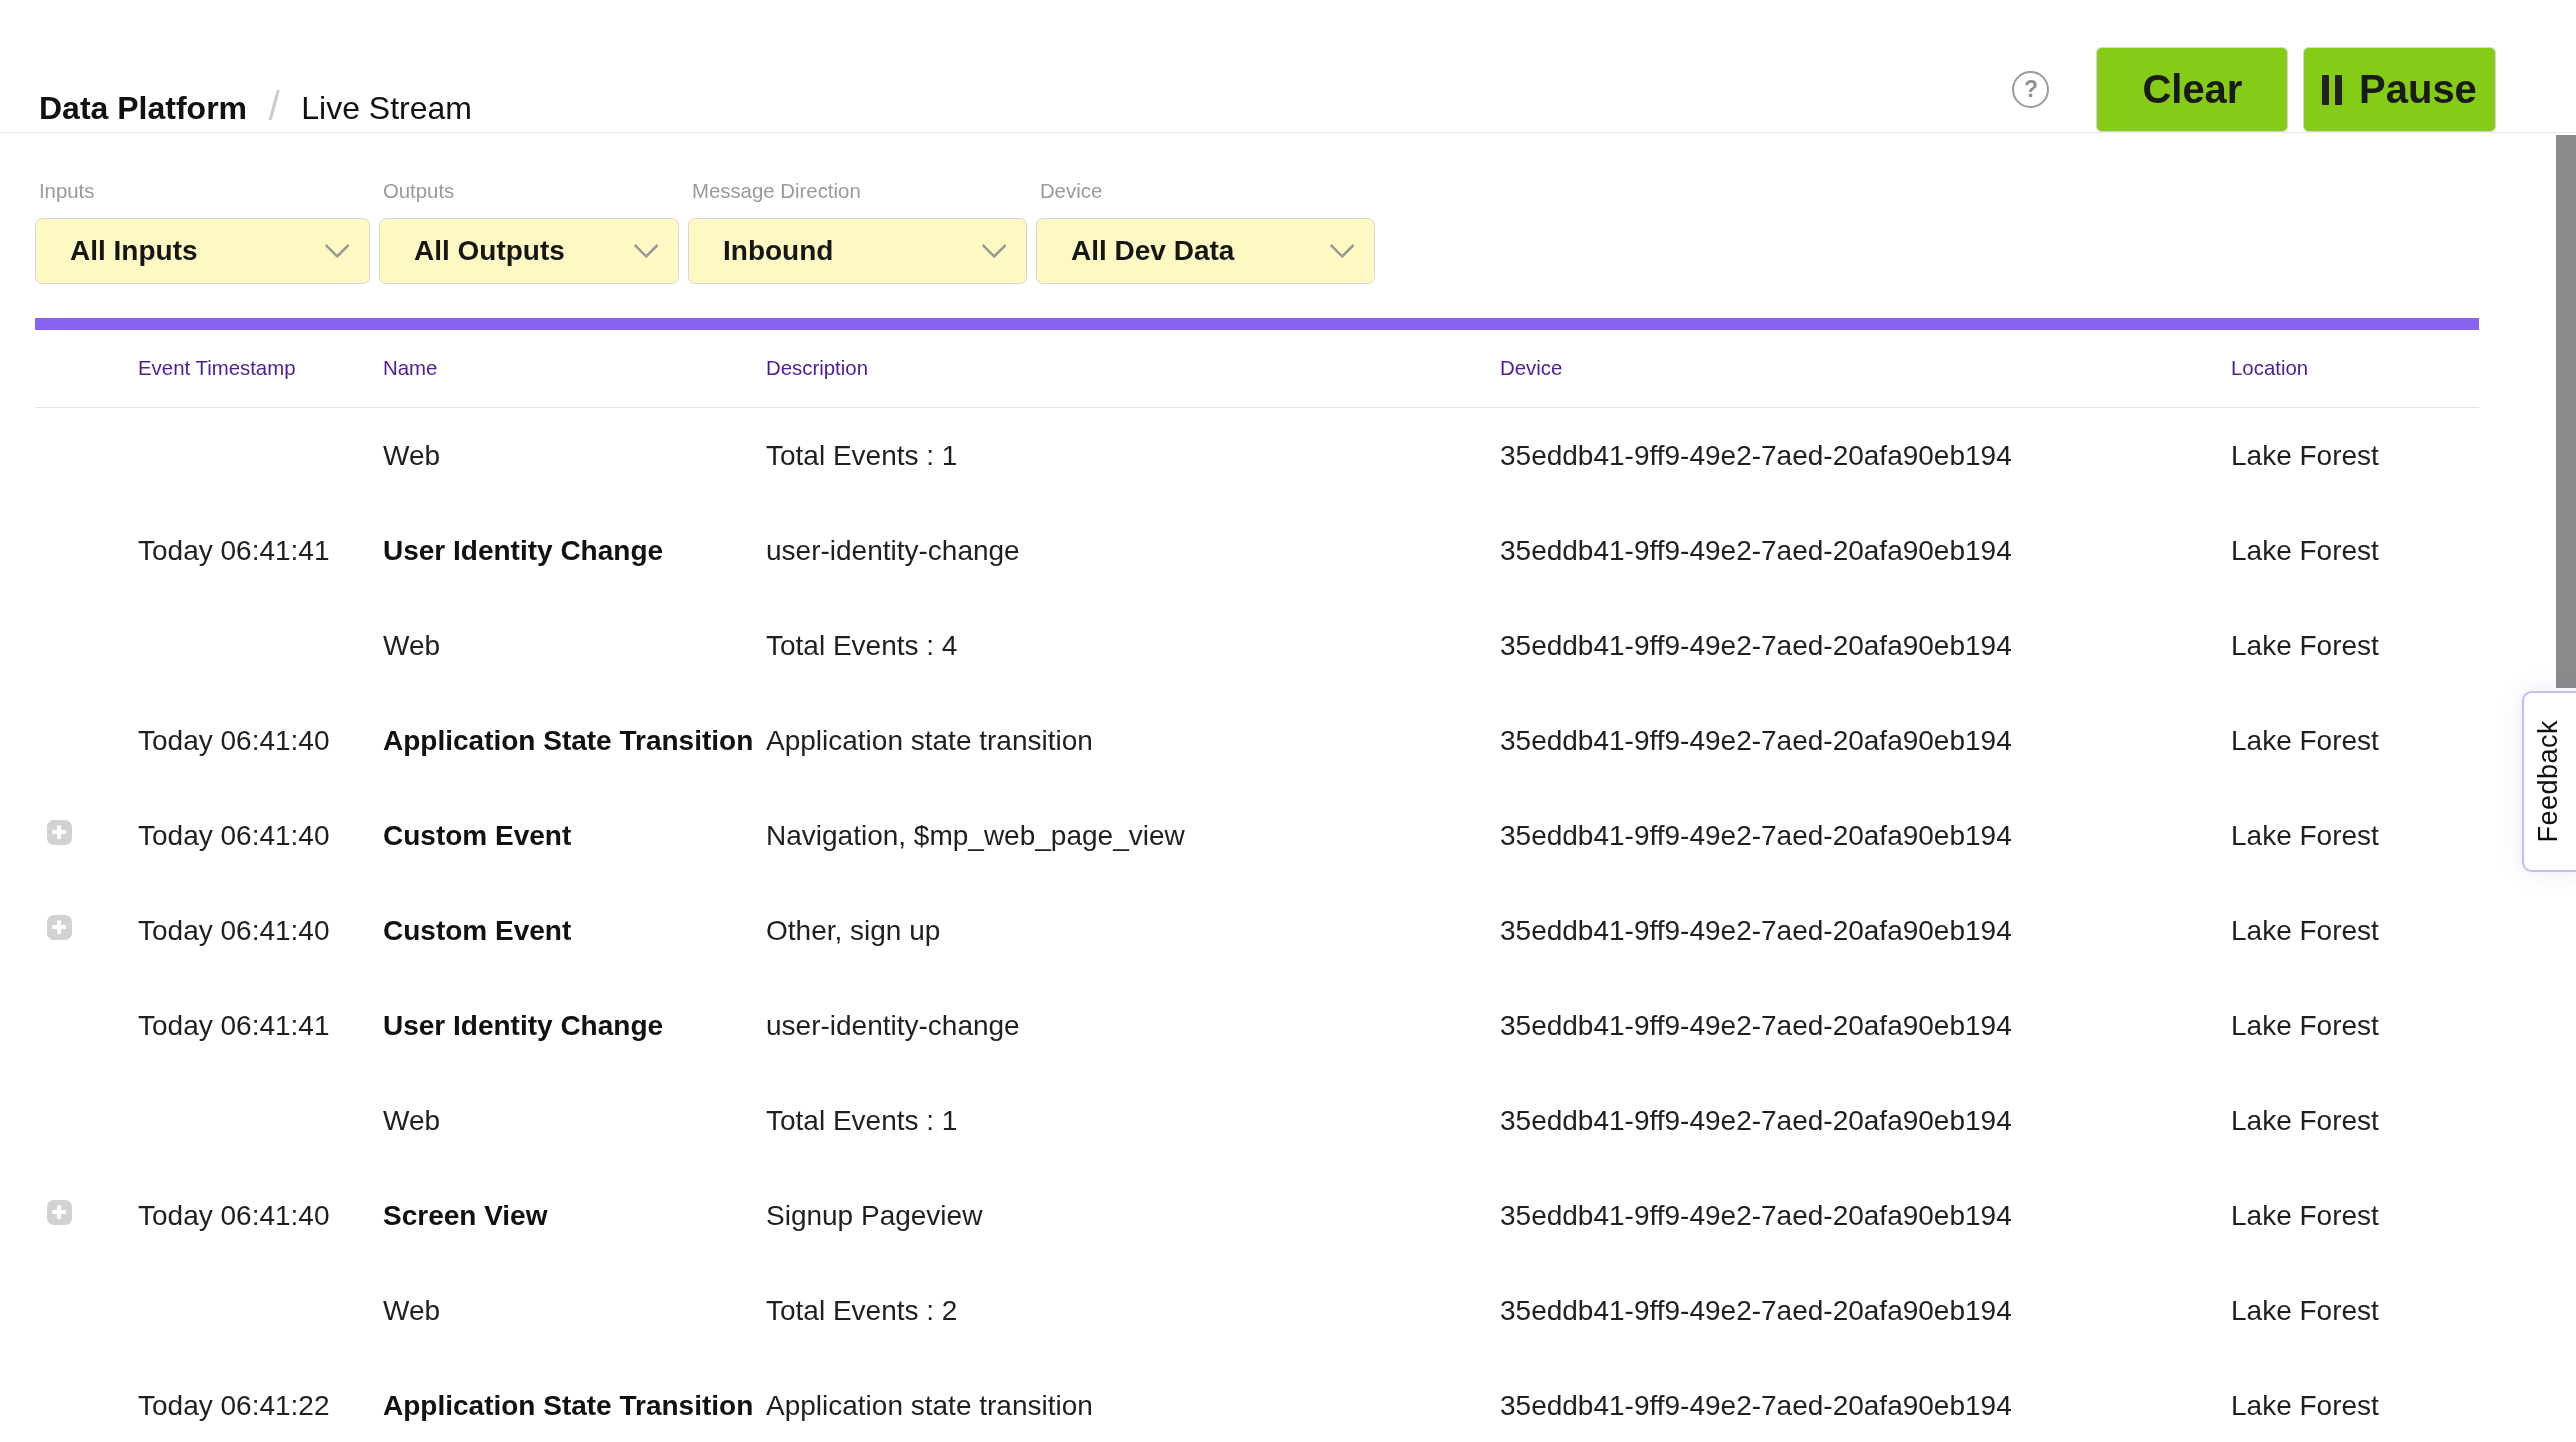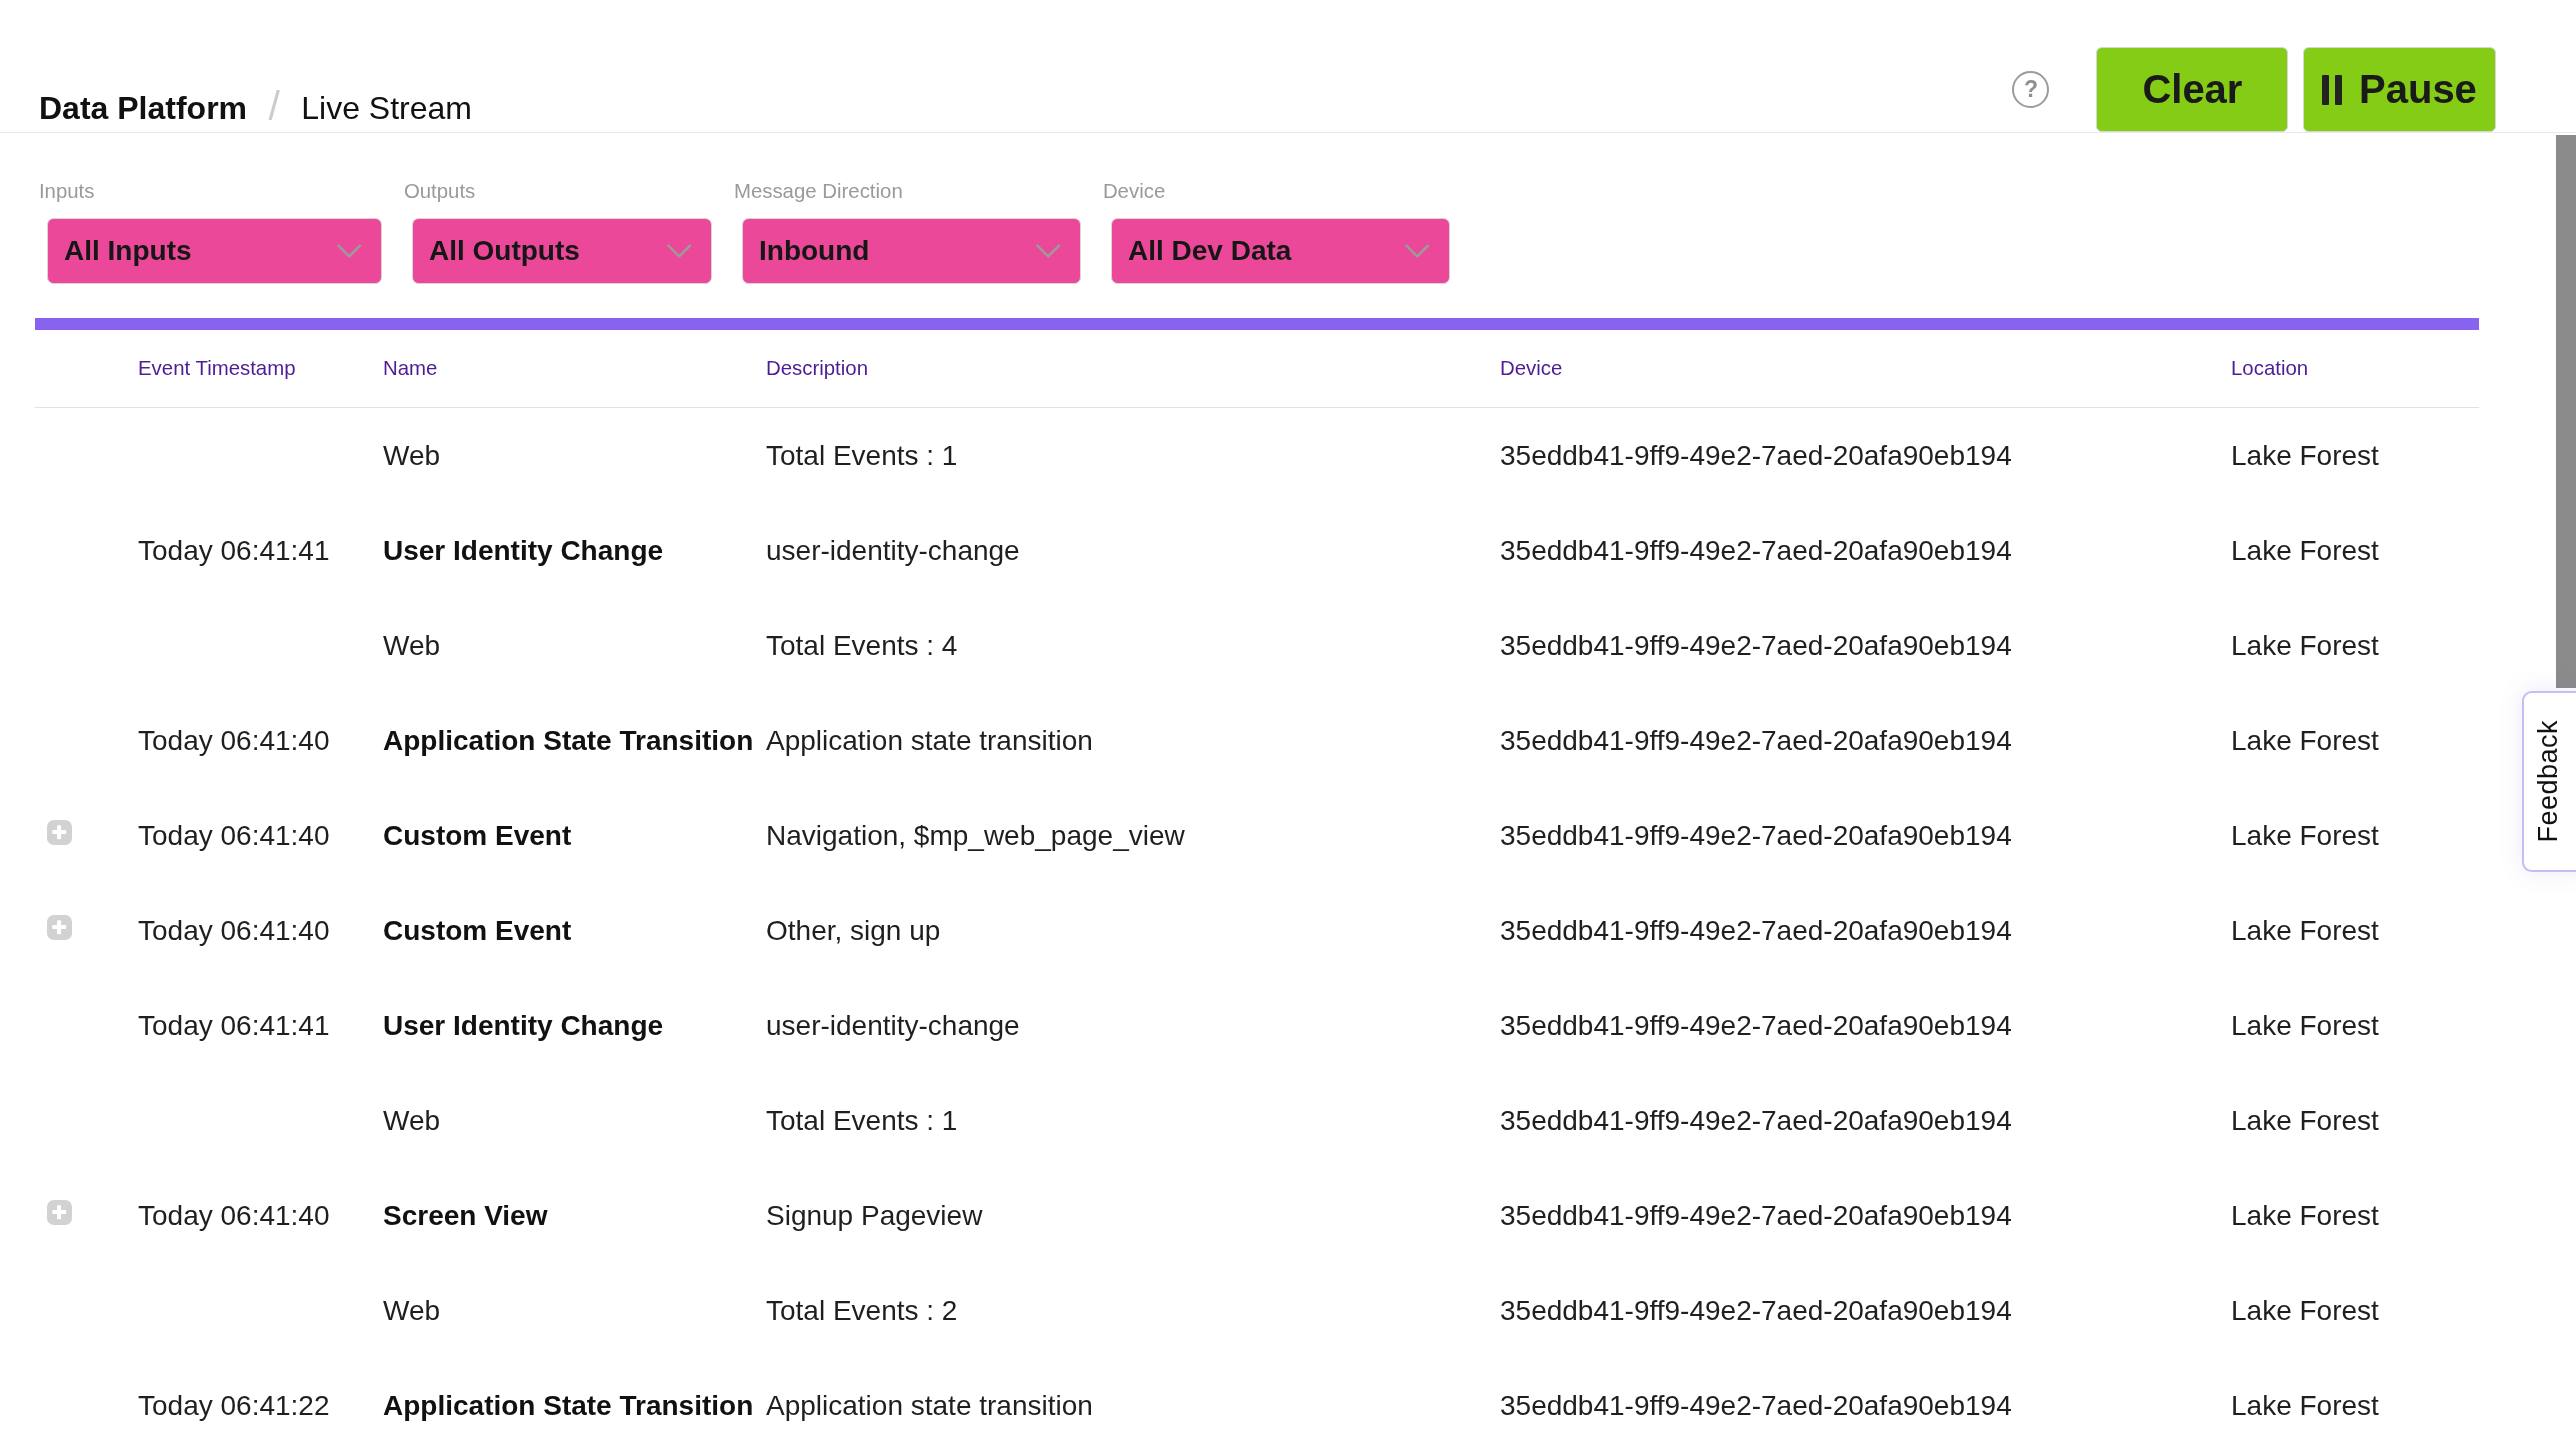--- a/index.html
+++ b/index.html
@@ -35,25 +35,25 @@
     font-size: 40px; font-weight: 700; color: #1a1a1a;
     display: flex; align-items: center; justify-content: center; cursor: pointer;
     font-family: "Liberation Sans", sans-serif;
   }
   .btn-clear { width: 192px; margin-right: 14.6px; }
   .btn-pause { width: 193px; }
   .pause-icon { display: inline-flex; gap: 5.8px; margin-right: 17.5px; }
   .pause-icon i { display: block; width: 6.8px; height: 30px; background: #222; border-radius: 1px; }
 
   
-  .filters { padding: 47px 0 0 35px; display: flex; gap: 18px; }
+  .filters { padding: 47px 0 0 35px; display: flex; gap: 9px; }
   .filter-label { font-size: 20.4px; color: #9a9a9a; margin: 0 0 14.6px 3.9px; }
   .selectbox {
-    height: 66px; border: 1.9px solid #d6d6d6; border-radius: 6.8px; background: #ec4899;
-    display: flex; align-items: center; padding: 0 23px 0 16px; cursor: pointer; margin-left: 12px;
+    height: 66px; border: 1.9px solid #d6d6d6; border-radius: 6.8px; background: #fef9c3;
+    display: flex; align-items: center; padding: 0 23px 0 34px; cursor: pointer;
   }
   .w1 { width: 335px; } .w2 { width: 300px; } .w3 { width: 339px; } .w4 { width: 339px; }
   .select-value { font-size: 28px; font-weight: 700; flex: 1; color: #161616; }
   .chevron {
     width: 18.4px; height: 18.4px;
     border-right: 3.9px solid #9a9a9a; border-bottom: 3.9px solid #9a9a9a;
     border-radius: 1.9px; transform: rotate(45deg) translate(-2.9px,-2.9px);
   }
 
   

